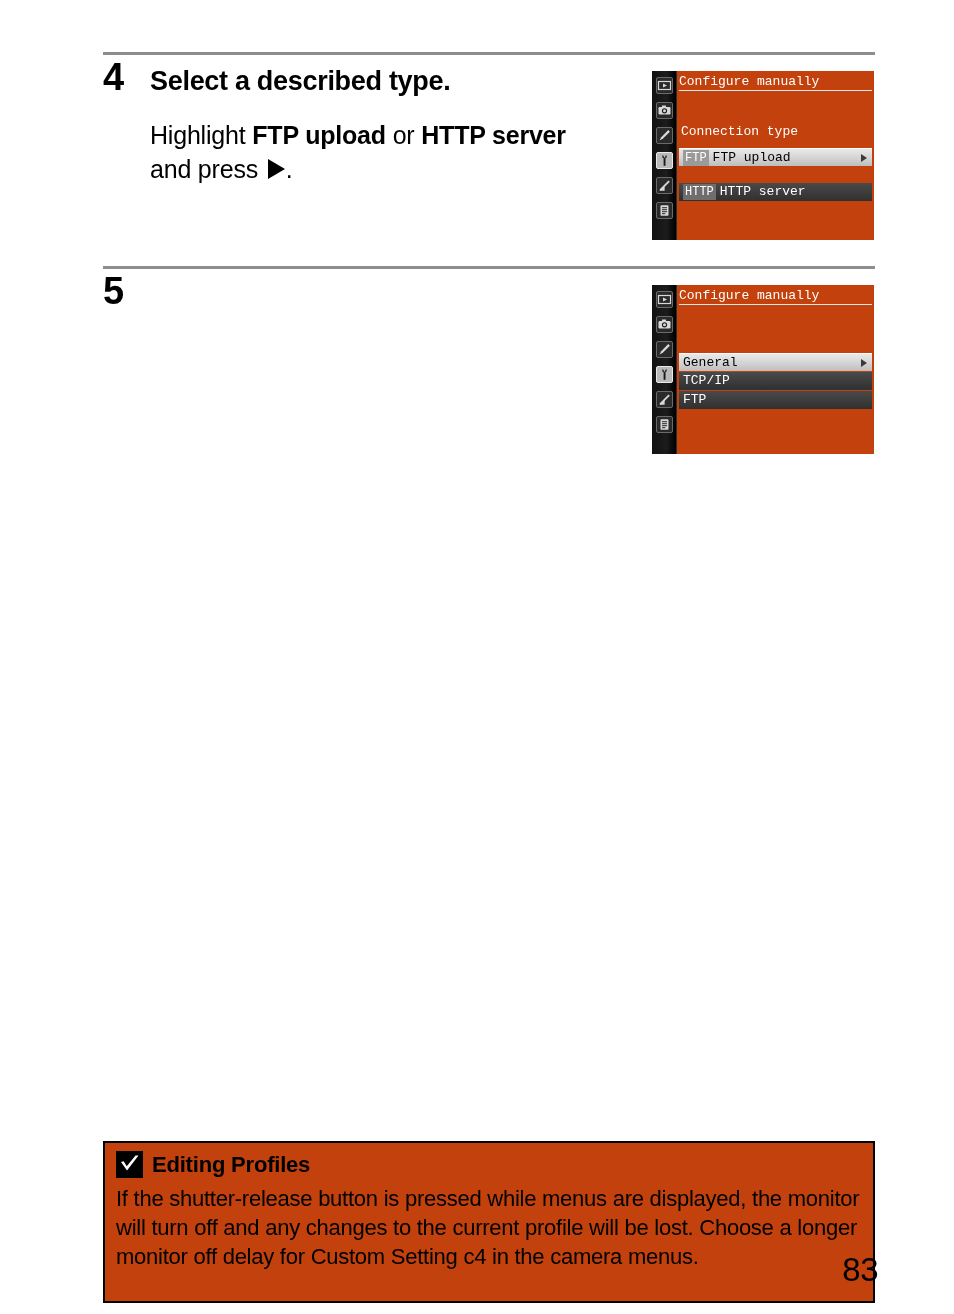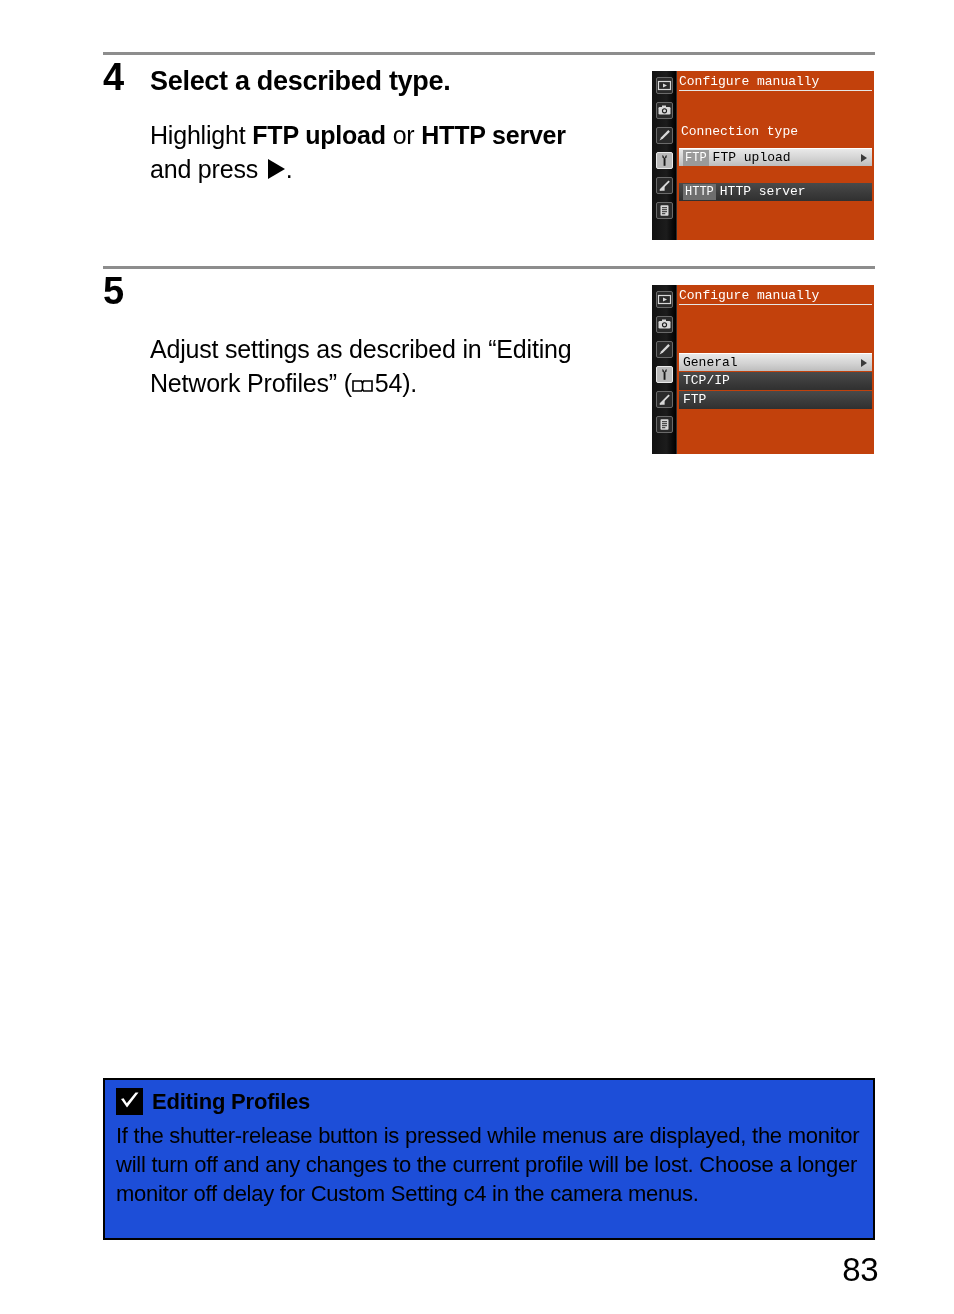--- a/index.html
+++ b/index.html
@@ -180,26 +180,26 @@
     width: 0; height: 0;
     border-left: 6px solid #3a3a3a;
     border-top: 4px solid transparent;
     border-bottom: 4px solid transparent;
   }
 
   
   .note-box {
     position: absolute;
     left: 103px;
-    top: 1078px;
+    top: 1141px;
     width: 772px;
     height: 162px;
     border: 2px solid #000000;
     box-sizing: border-box;
-    background: #1d4ed8;
+    background: #c2410c;
   }
   .note-mark {
     position: absolute;
     left: 11px;
     top: 8px;
     width: 27px;
     height: 27px;
     background: #000000;
   }
   .note-mark svg { display: block; }
@@ -304,27 +304,20 @@
     <div class="cam-row dim" style="top:112px;">
       <div class="cam-row-label"><span class="cam-row-tag">HTTP</span><span>HTTP server</span></div>
     </div>
   </div>
 
   <div class="step-rule" style="top:266px;"></div>
 
   <div class="step-number" style="left:103px; top:272px;">5</div>
 
 
-  <div class="step-body" style="left:150px; top:332px; width:480px;">
-    <span>Adjust settings as described in “Editing</span><br><span>Network Profiles” (</span><span class="book-icon">
-      <svg width="21" height="16" viewBox="0 0 21 16">
-        <path d="M1 3 L9.4 3 L10.5 5 L11.6 3 L20 3 L20 13 L11.6 13 L10.5 11.4 L9.4 13 L1 13 Z" fill="none" stroke="#000" stroke-width="1.6"></path>
-        <line x1="10.5" y1="5" x2="10.5" y2="11.4" stroke="#000" stroke-width="1.6"></line>
-      </svg></span><span>54</span><span>).</span>
-  </div>
 
   <div class="cam-menu" style="left:652px; top:285px;">
     <div class="cam-sidebar">
       <div class="cam-ico" style="top:6px;">
         <svg width="15" height="15" viewBox="0 0 15 15">
           <rect x="1.5" y="3.5" width="12" height="8" fill="none" stroke="#d8d8d8" stroke-width="1.2"></rect>
           <polygon points="6,5.5 10,7.5 6,9.5" fill="#d8d8d8"></polygon>
         </svg>
       </div>
       <div class="cam-ico" style="top:31px;">

